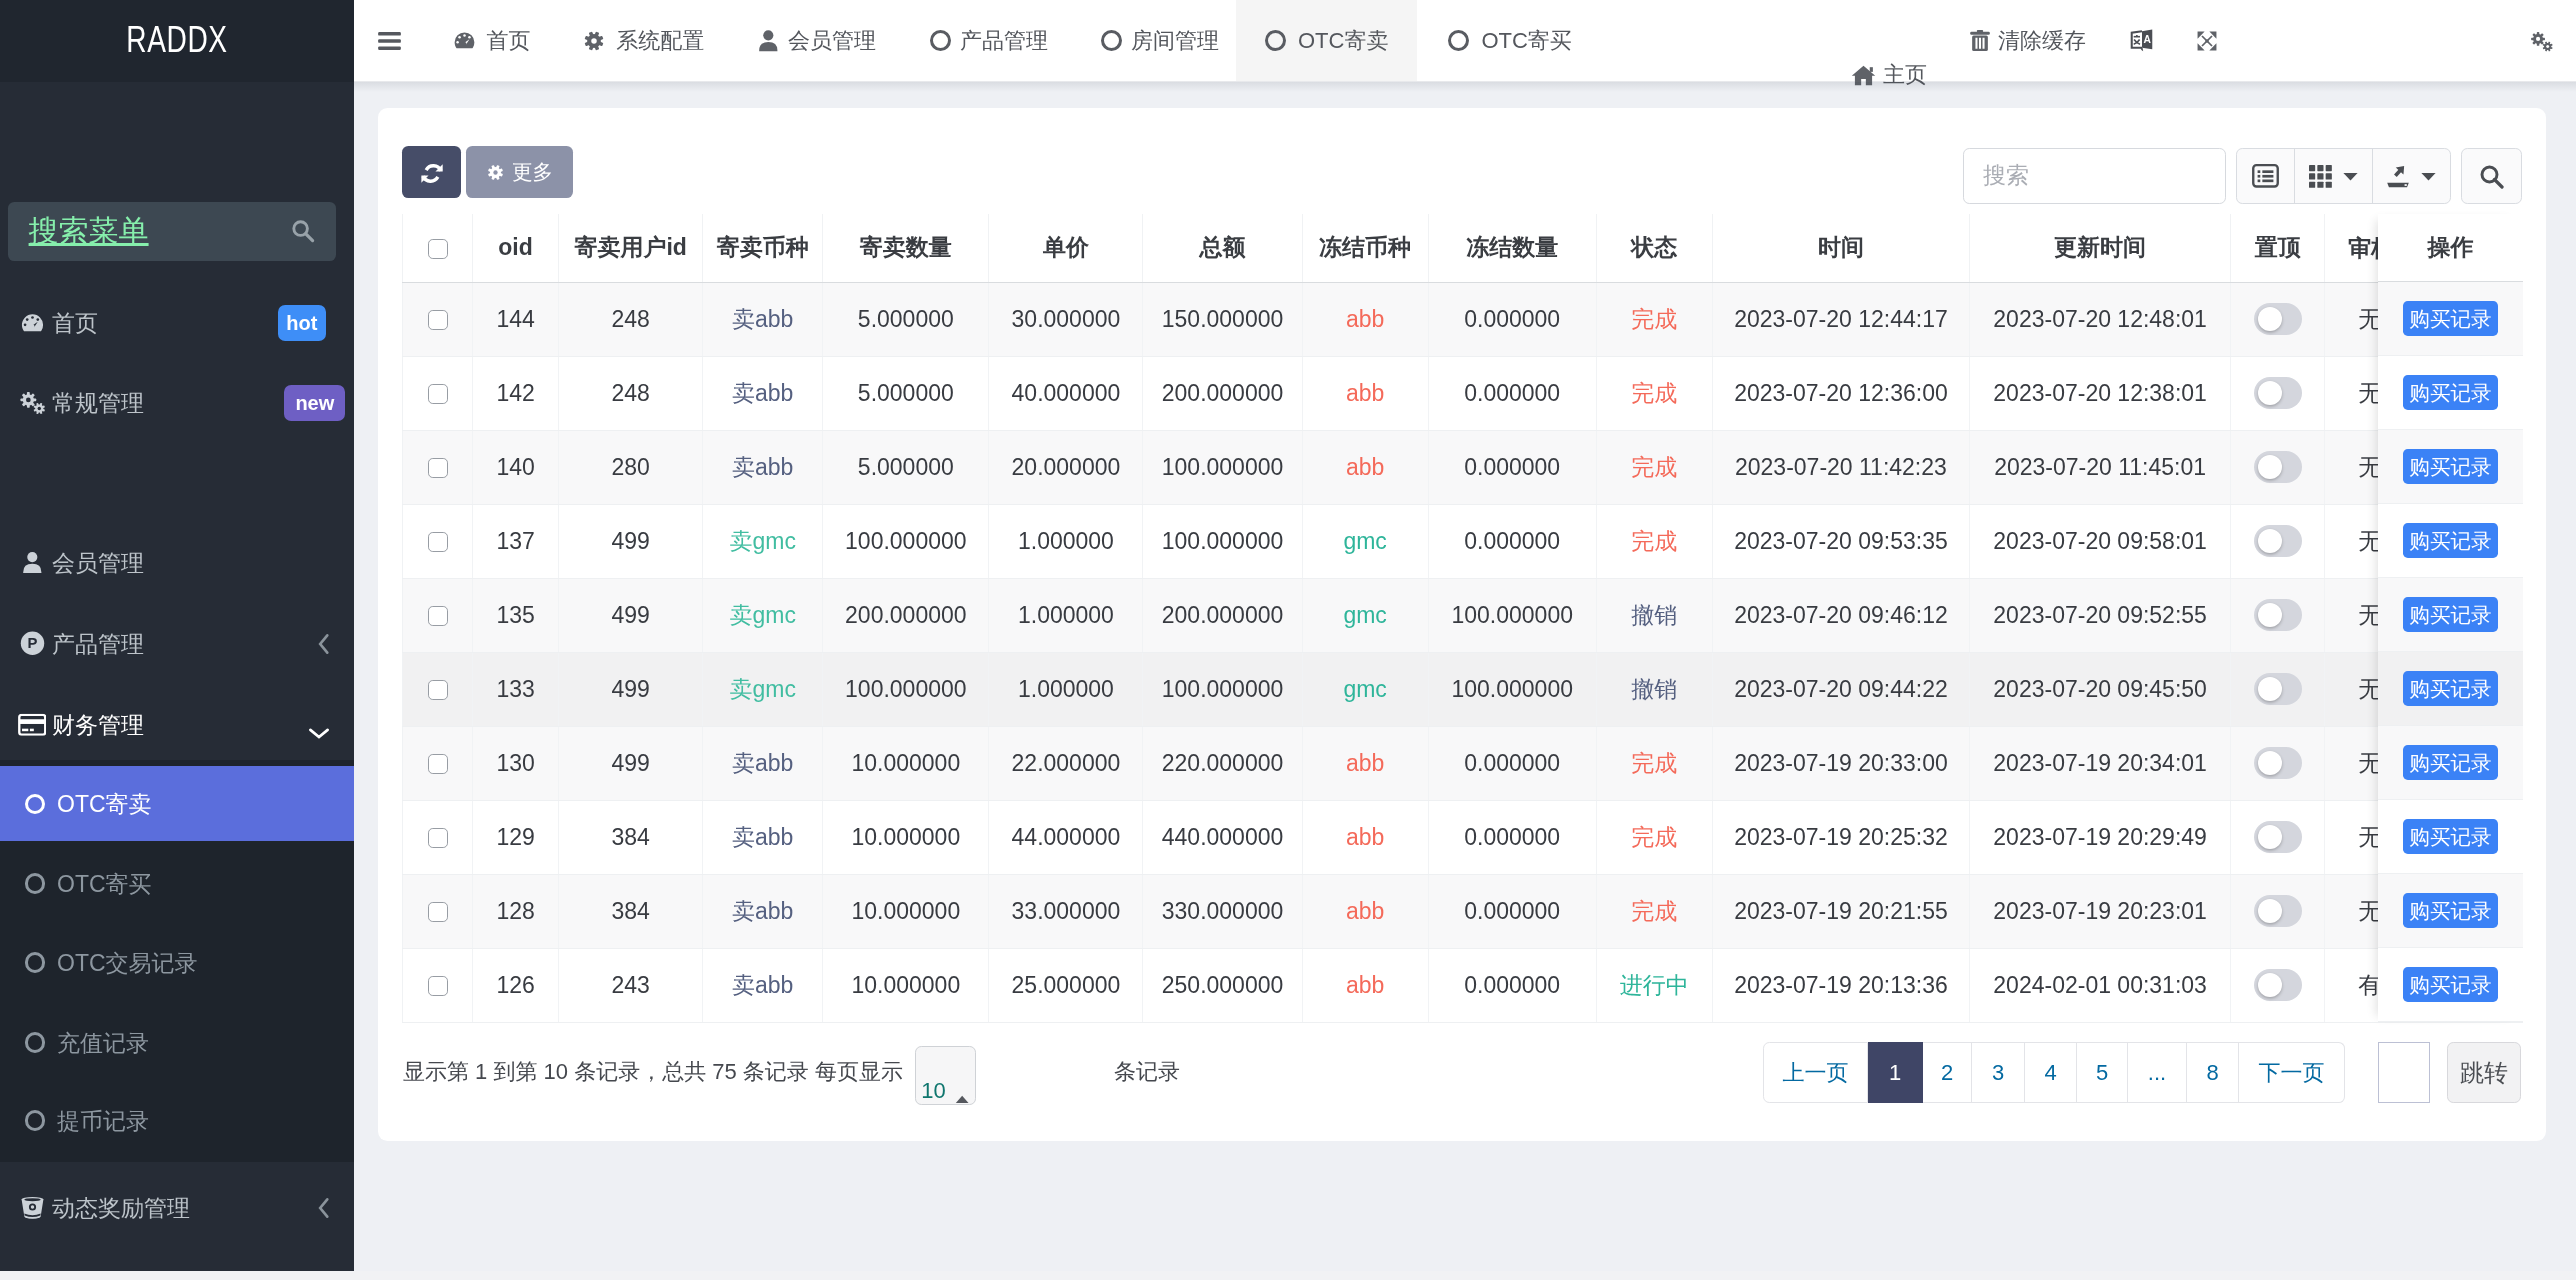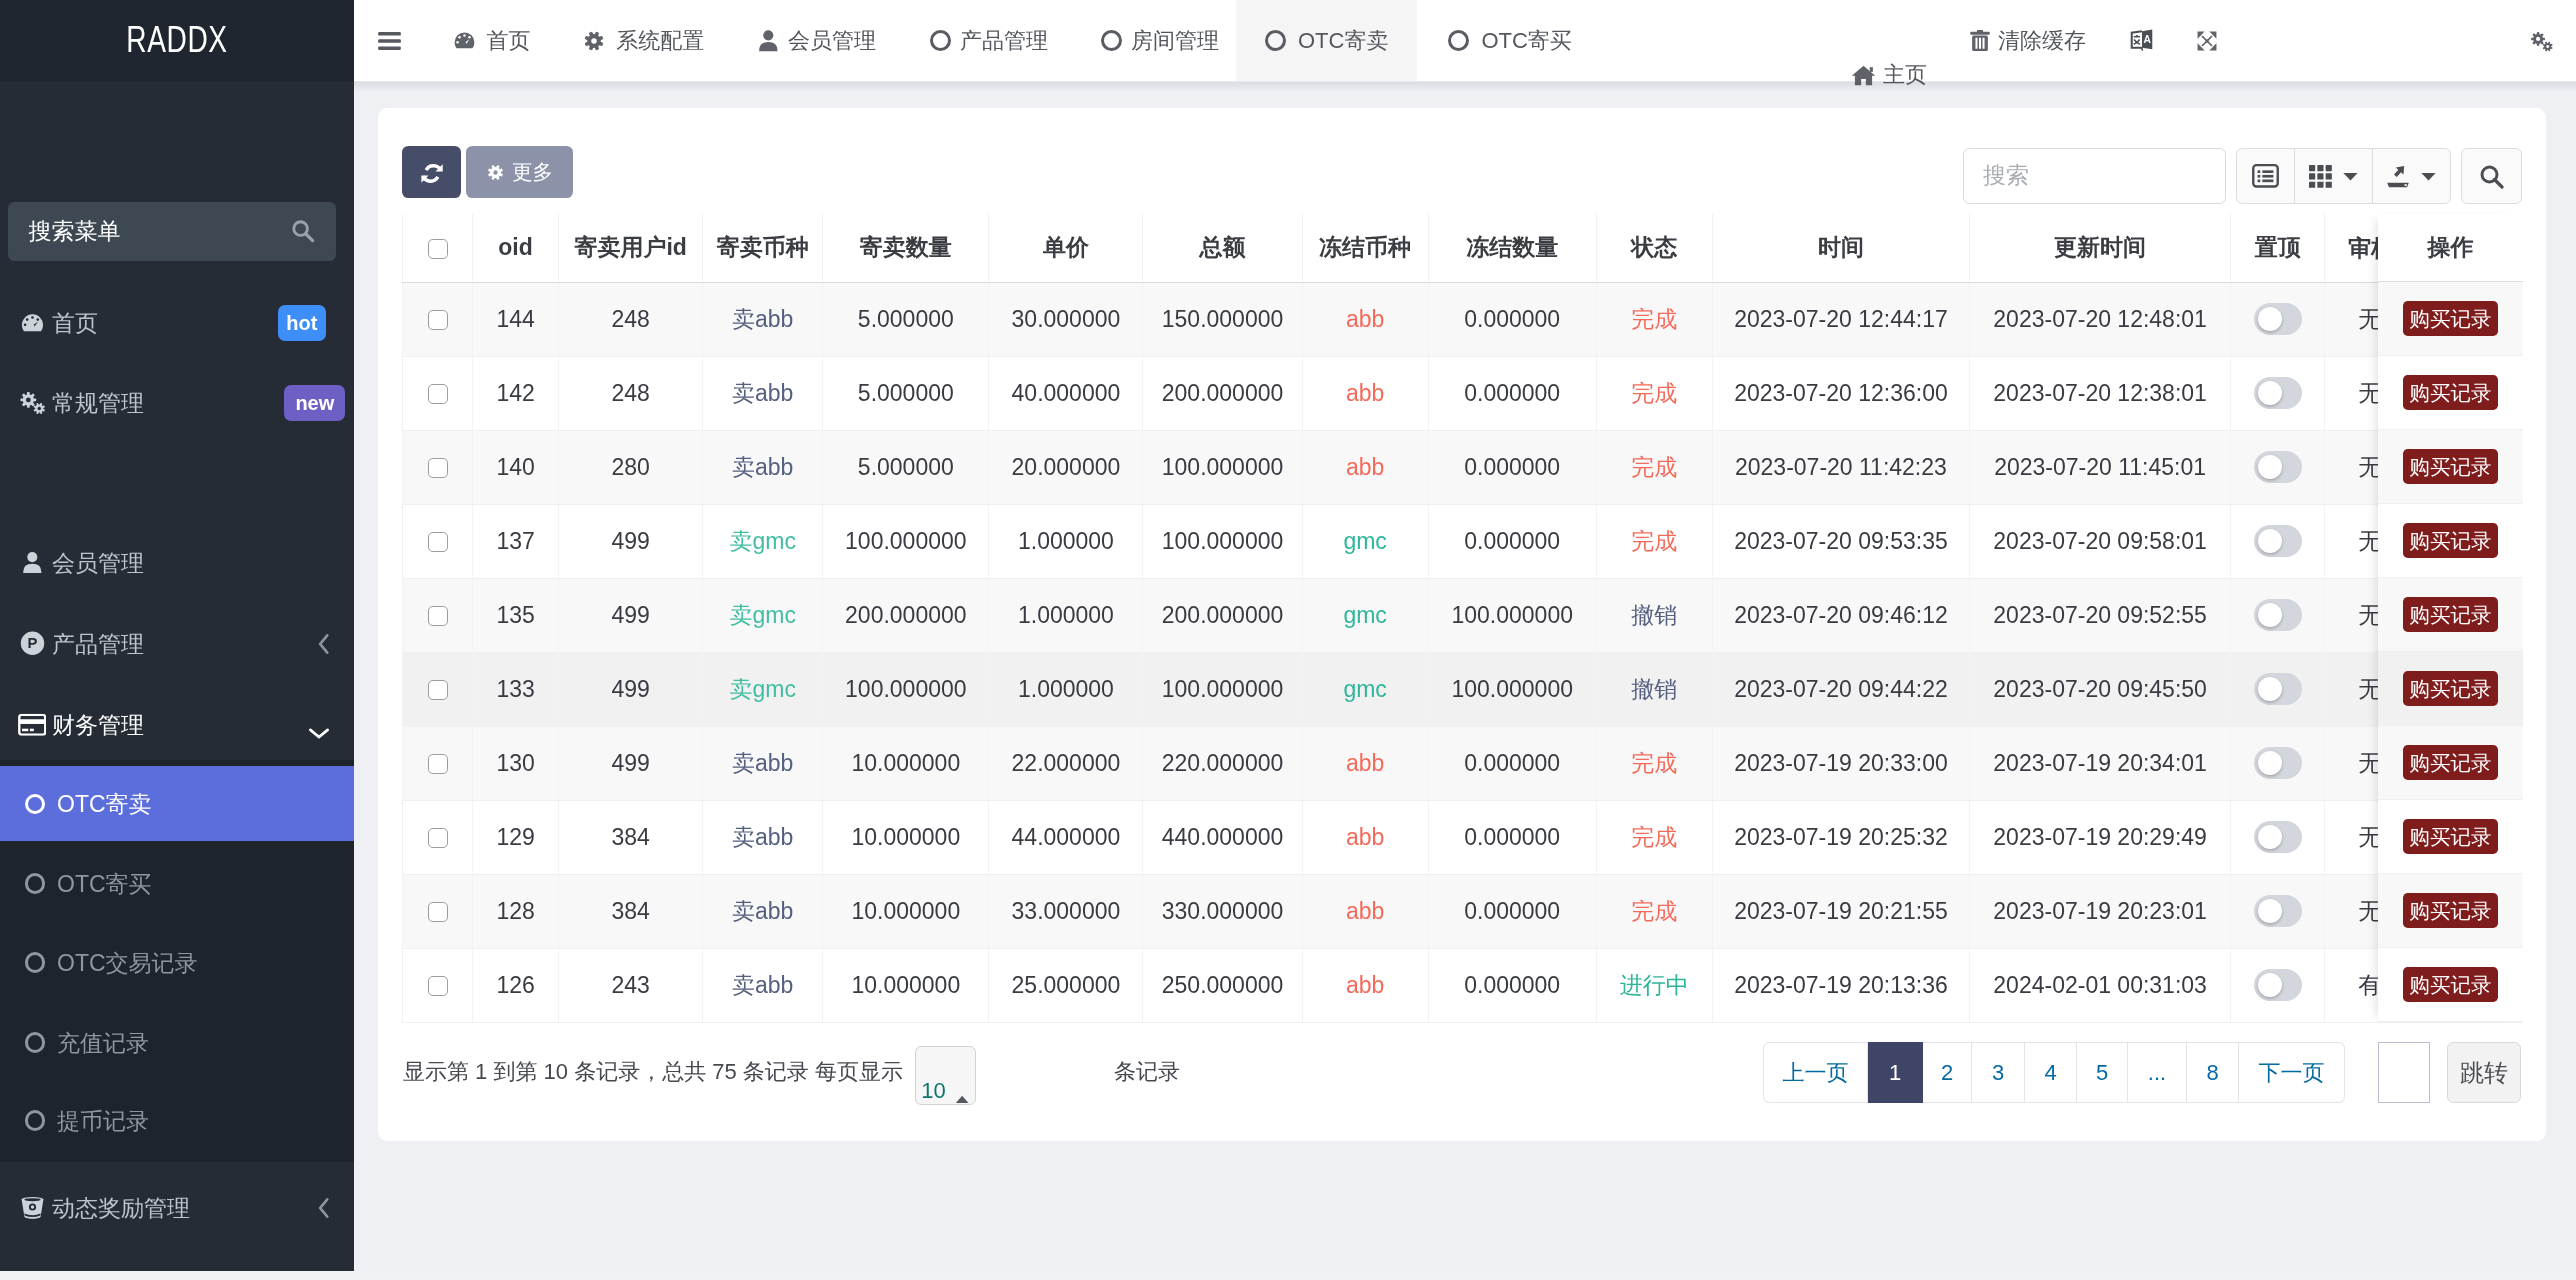--- a/index.html
+++ b/index.html
@@ -3,21 +3,21 @@
 <meta charset="utf-8">
 <style>
 * { margin:0; padding:0; box-sizing:border-box; }
 html,body { width:2576px; height:1280px; overflow:hidden; }
 body { font-family:"Liberation Sans", sans-serif; background:#eef0f4; position:relative; }
 
 #sidebar { position:absolute; left:0; top:0; width:354px; height:1271px; background:#262c36; --ibg:#262c36; --holebg:#262c36; }
 #logo { position:absolute; left:0; top:0; width:354px; height:82px; background:#20262f; color:#fff; font-size:36px; font-weight:400; letter-spacing:0.8px; text-align:center; line-height:79px; }
 #logo span { display:inline-block; transform:scaleX(.78); }
 #sbsearch { position:absolute; left:8px; top:202px; width:328px; height:59px; background:#3d4852; border-radius:6.3px; }
-#sbsearch .ph { position:absolute; left:20.6px; top:0; line-height:58px; font-size:23px; color:#ffffff; }
+#sbsearch .ph { position:absolute; left:20.6px; top:0; line-height:58px; font-size:30px; color:#86efac;text-decoration:underline; }
 #sbsearch svg { position:absolute; right:20.6px; top:17.4px; }
 .mi { position:absolute; left:0; width:354px; height:75px; color:#bdc4ca; font-size:23px; }
 .mi .txt { position:absolute; left:52px; top:50%; transform:translateY(-50%); white-space:nowrap; }
 .mi .ic { position:absolute; left:16px; top:50%; transform:translateY(-50%); width:32px; height:28.5px; display:flex; align-items:center; justify-content:center; }
 .mi .arrow { position:absolute; right:24px; top:50%; transform:translateY(-50%); height:22px; }
 .badge { position:absolute; top:50%; transform:translateY(-50%); height:36px; line-height:36px; border-radius:7.1px; color:#fff; font-size:20px; font-weight:bold; padding:0 11px; }
 #submenu { position:absolute; left:0; top:760px; width:354px; height:402px; background:#1e242c; --ibg:#1e242c; }
 .smi { position:absolute; left:0; width:354px; height:75px; color:#8d97a0; font-size:23px; }
 .smi .txt { position:absolute; left:57px; top:50%; transform:translateY(-50%); }
 .smi .ring { position:absolute; left:24.5px; top:50%; margin-top:-10.3px; width:20.6px; height:20.6px; border:3.2px solid currentColor; border-radius:50%; }
@@ -60,21 +60,21 @@
 .st-cancel { color:#556080; }
 .st-doing { color:#2eb59a; }
 .toggle { display:inline-block; width:48px; height:32px; background:#d4d6dd; border-radius:16px; position:relative; vertical-align:middle; }
 .toggle i { position:absolute; left:4px; top:4px; width:24px; height:24px; background:#fff; border-radius:50%; box-shadow:0 1.6px 3.2px rgba(0,0,0,.25); }
 
 #fixcol { position:absolute; left:2000px; top:106px; width:145px; background:#fff; box-shadow:-8px 0 9.5px -6.3px rgba(0,0,0,.12); }
 #fixcol .fh { height:68px; border-bottom:1.6px solid #d9dcdf; display:flex; align-items:center; justify-content:center; font-weight:bold; font-size:23px; color:#3a3d42; background:#fff; }
 #fixcol .fr { height:74px; display:flex; align-items:center; justify-content:center; border-bottom:1.6px solid #eef0f2; background:#fff; }
 #fixcol .fr.odd { background:#f8f8f9; }
 #fixcol .fr.hov { background:#f1f1f2; }
-.btn-buy { width:95px; height:35px; background:#7f1d1d; border-radius:4.8px; color:#fff; font-size:20.6px; display:flex; align-items:center; justify-content:center; }
+.btn-buy { width:95px; height:35px; background:#3b82f6; border-radius:4.8px; color:#fff; font-size:20.6px; display:flex; align-items:center; justify-content:center; }
 
 #pg-info { position:absolute; left:25px; top:949px; font-size:22px; color:#45484e; }
 #pg-size { position:absolute; left:537px; top:938px; width:61px; height:59px; background:#f6f6f7; border:1.6px solid #cfd2d6; border-radius:6.3px; color:#0f766e; font-size:22px; display:flex; align-items:flex-end; justify-content:center; gap:9.5px; }
 #pg-rec { position:absolute; left:736px; top:949px; font-size:22px; color:#45484e; }
 #pager { position:absolute; left:1385px; top:934px; height:61px; display:flex; }
 #pager .pc { height:61px; border:1.6px solid #e3e4e8; border-left:none; background:#fff; color:#0369a1; font-size:22px; display:flex; align-items:center; justify-content:center; }
 #pager .pc:first-child { border-left:1.6px solid #e3e4e8; border-radius:6.3px 0 0 6.3px; }
 #pager .pc:last-child { border-radius:0 6.3px 6.3px 0; }
 #pager .pc.on { background:#3f4566; color:#fff; border-color:#3f4566; }
 #pg-input { position:absolute; left:2000px; top:934px; width:52px; height:61px; border:1.6px solid #bcc0d4; background:#fff; }

